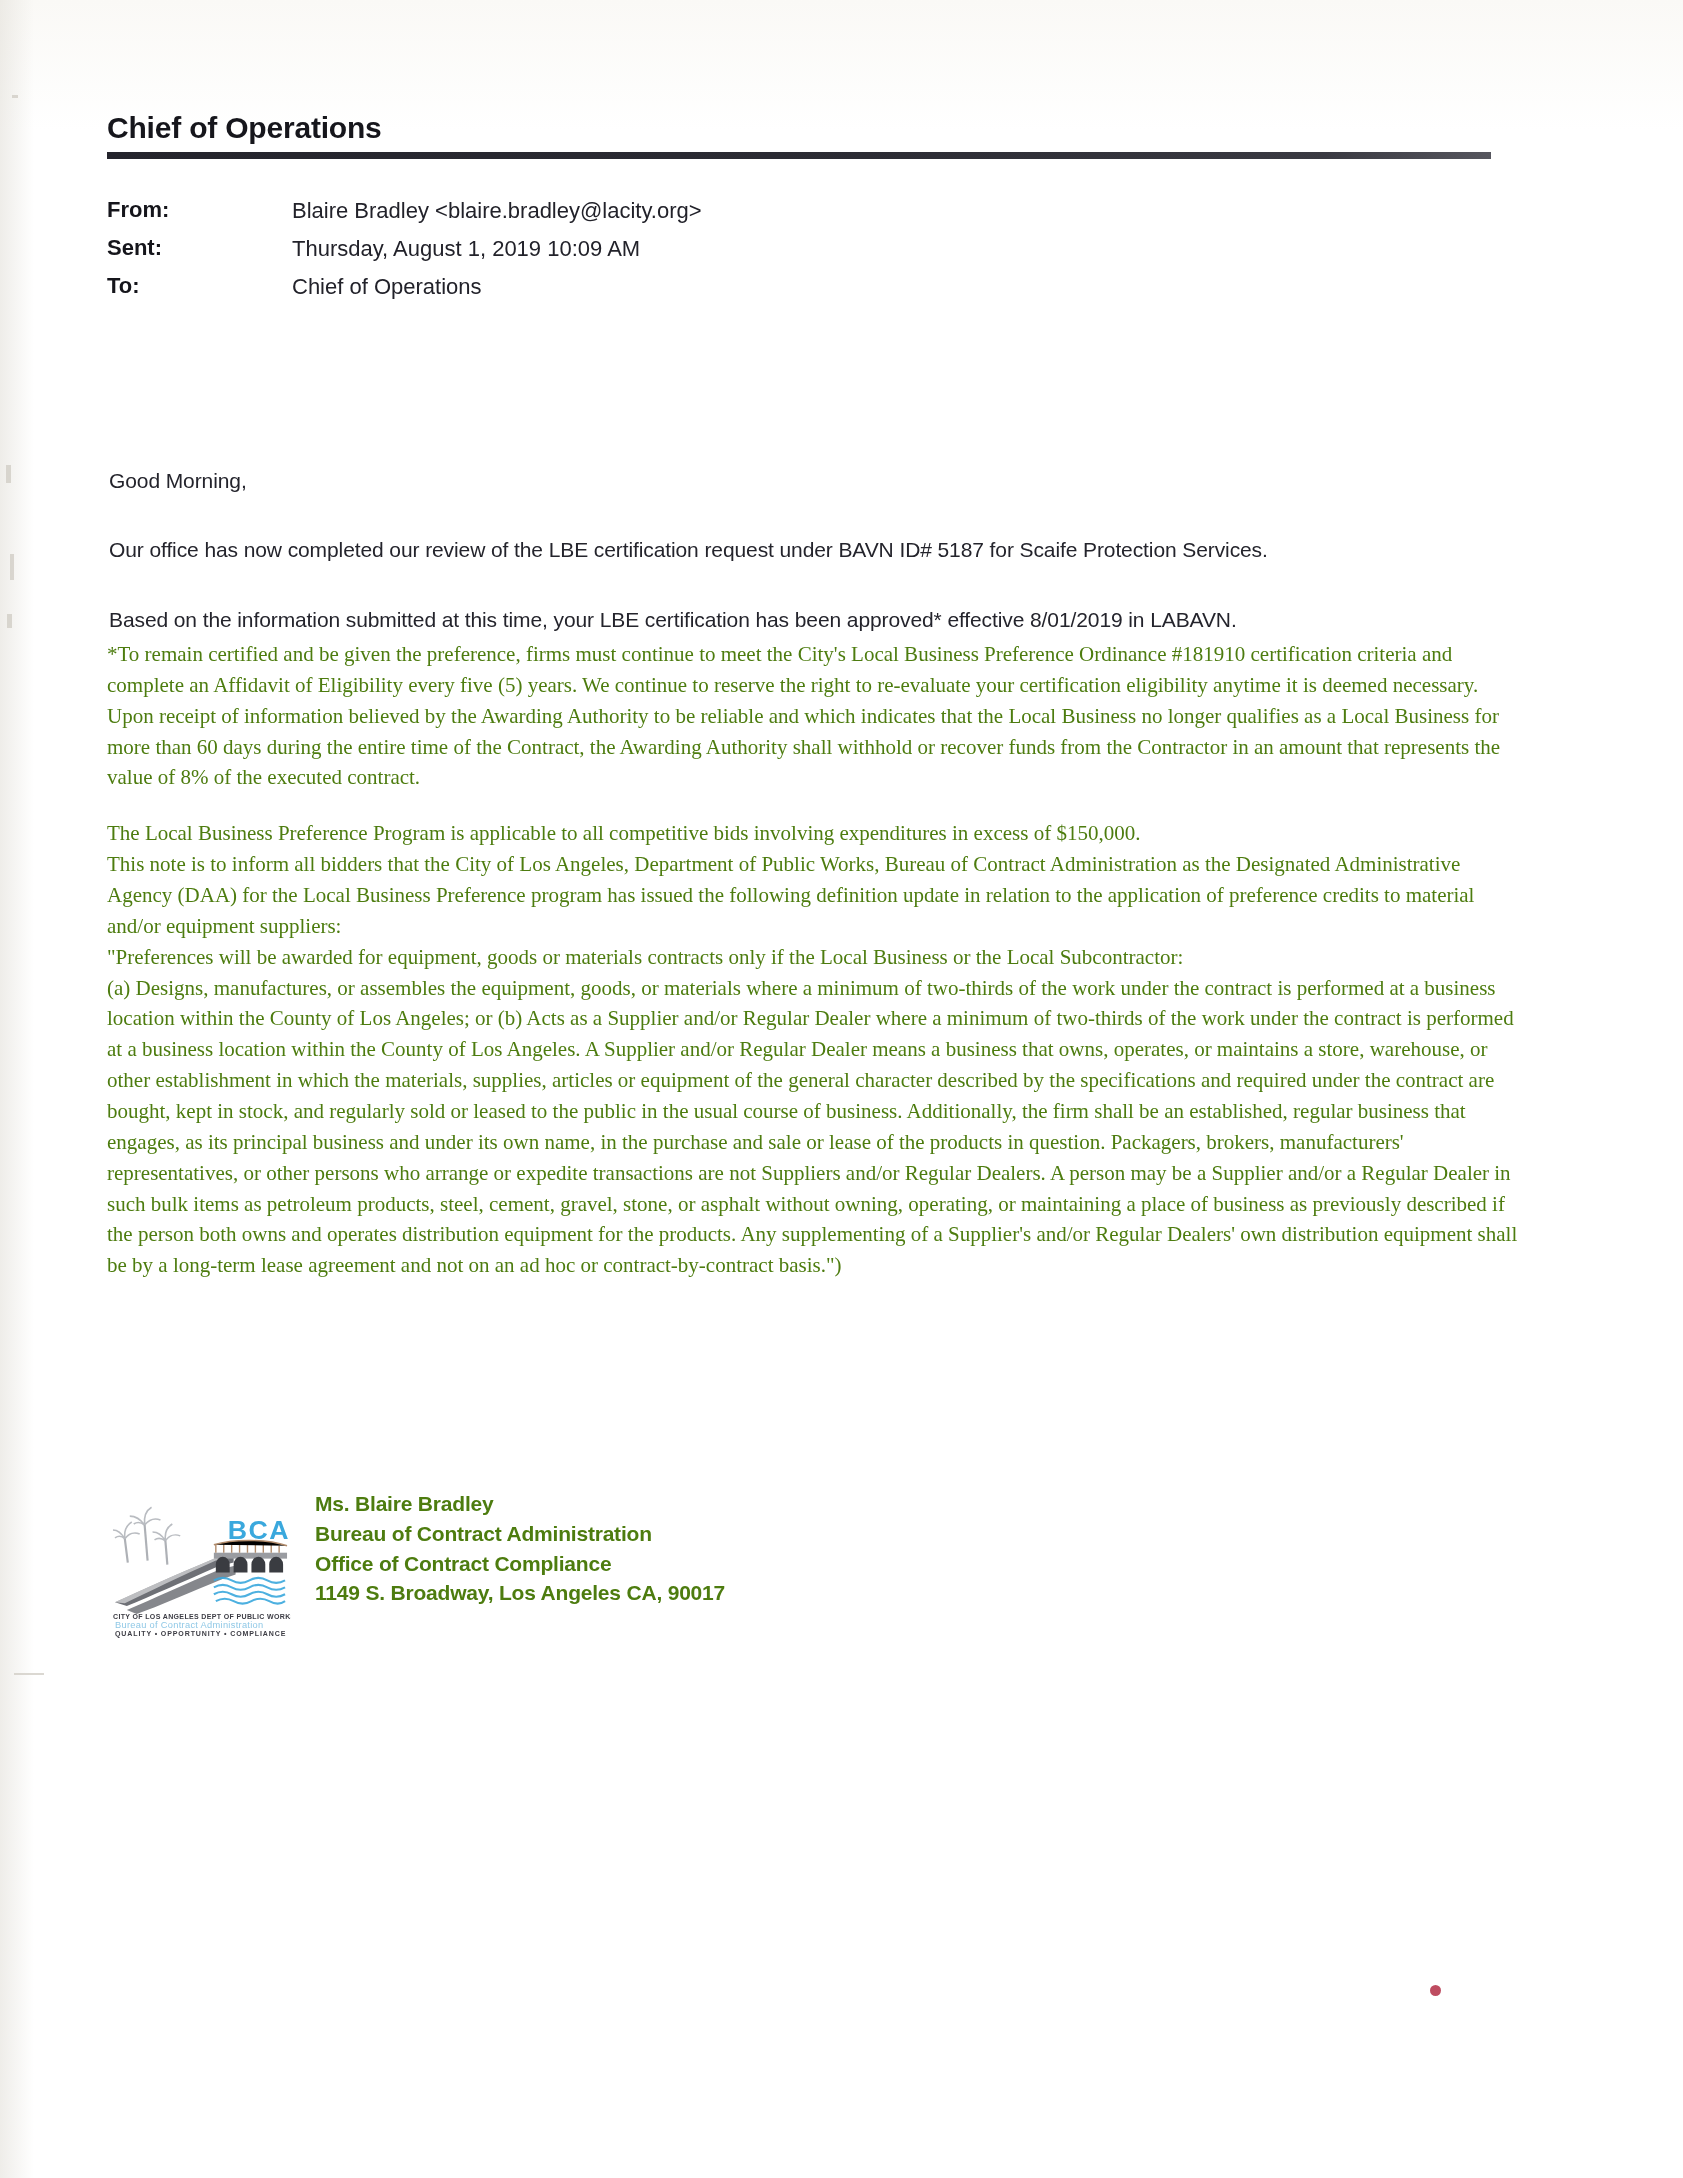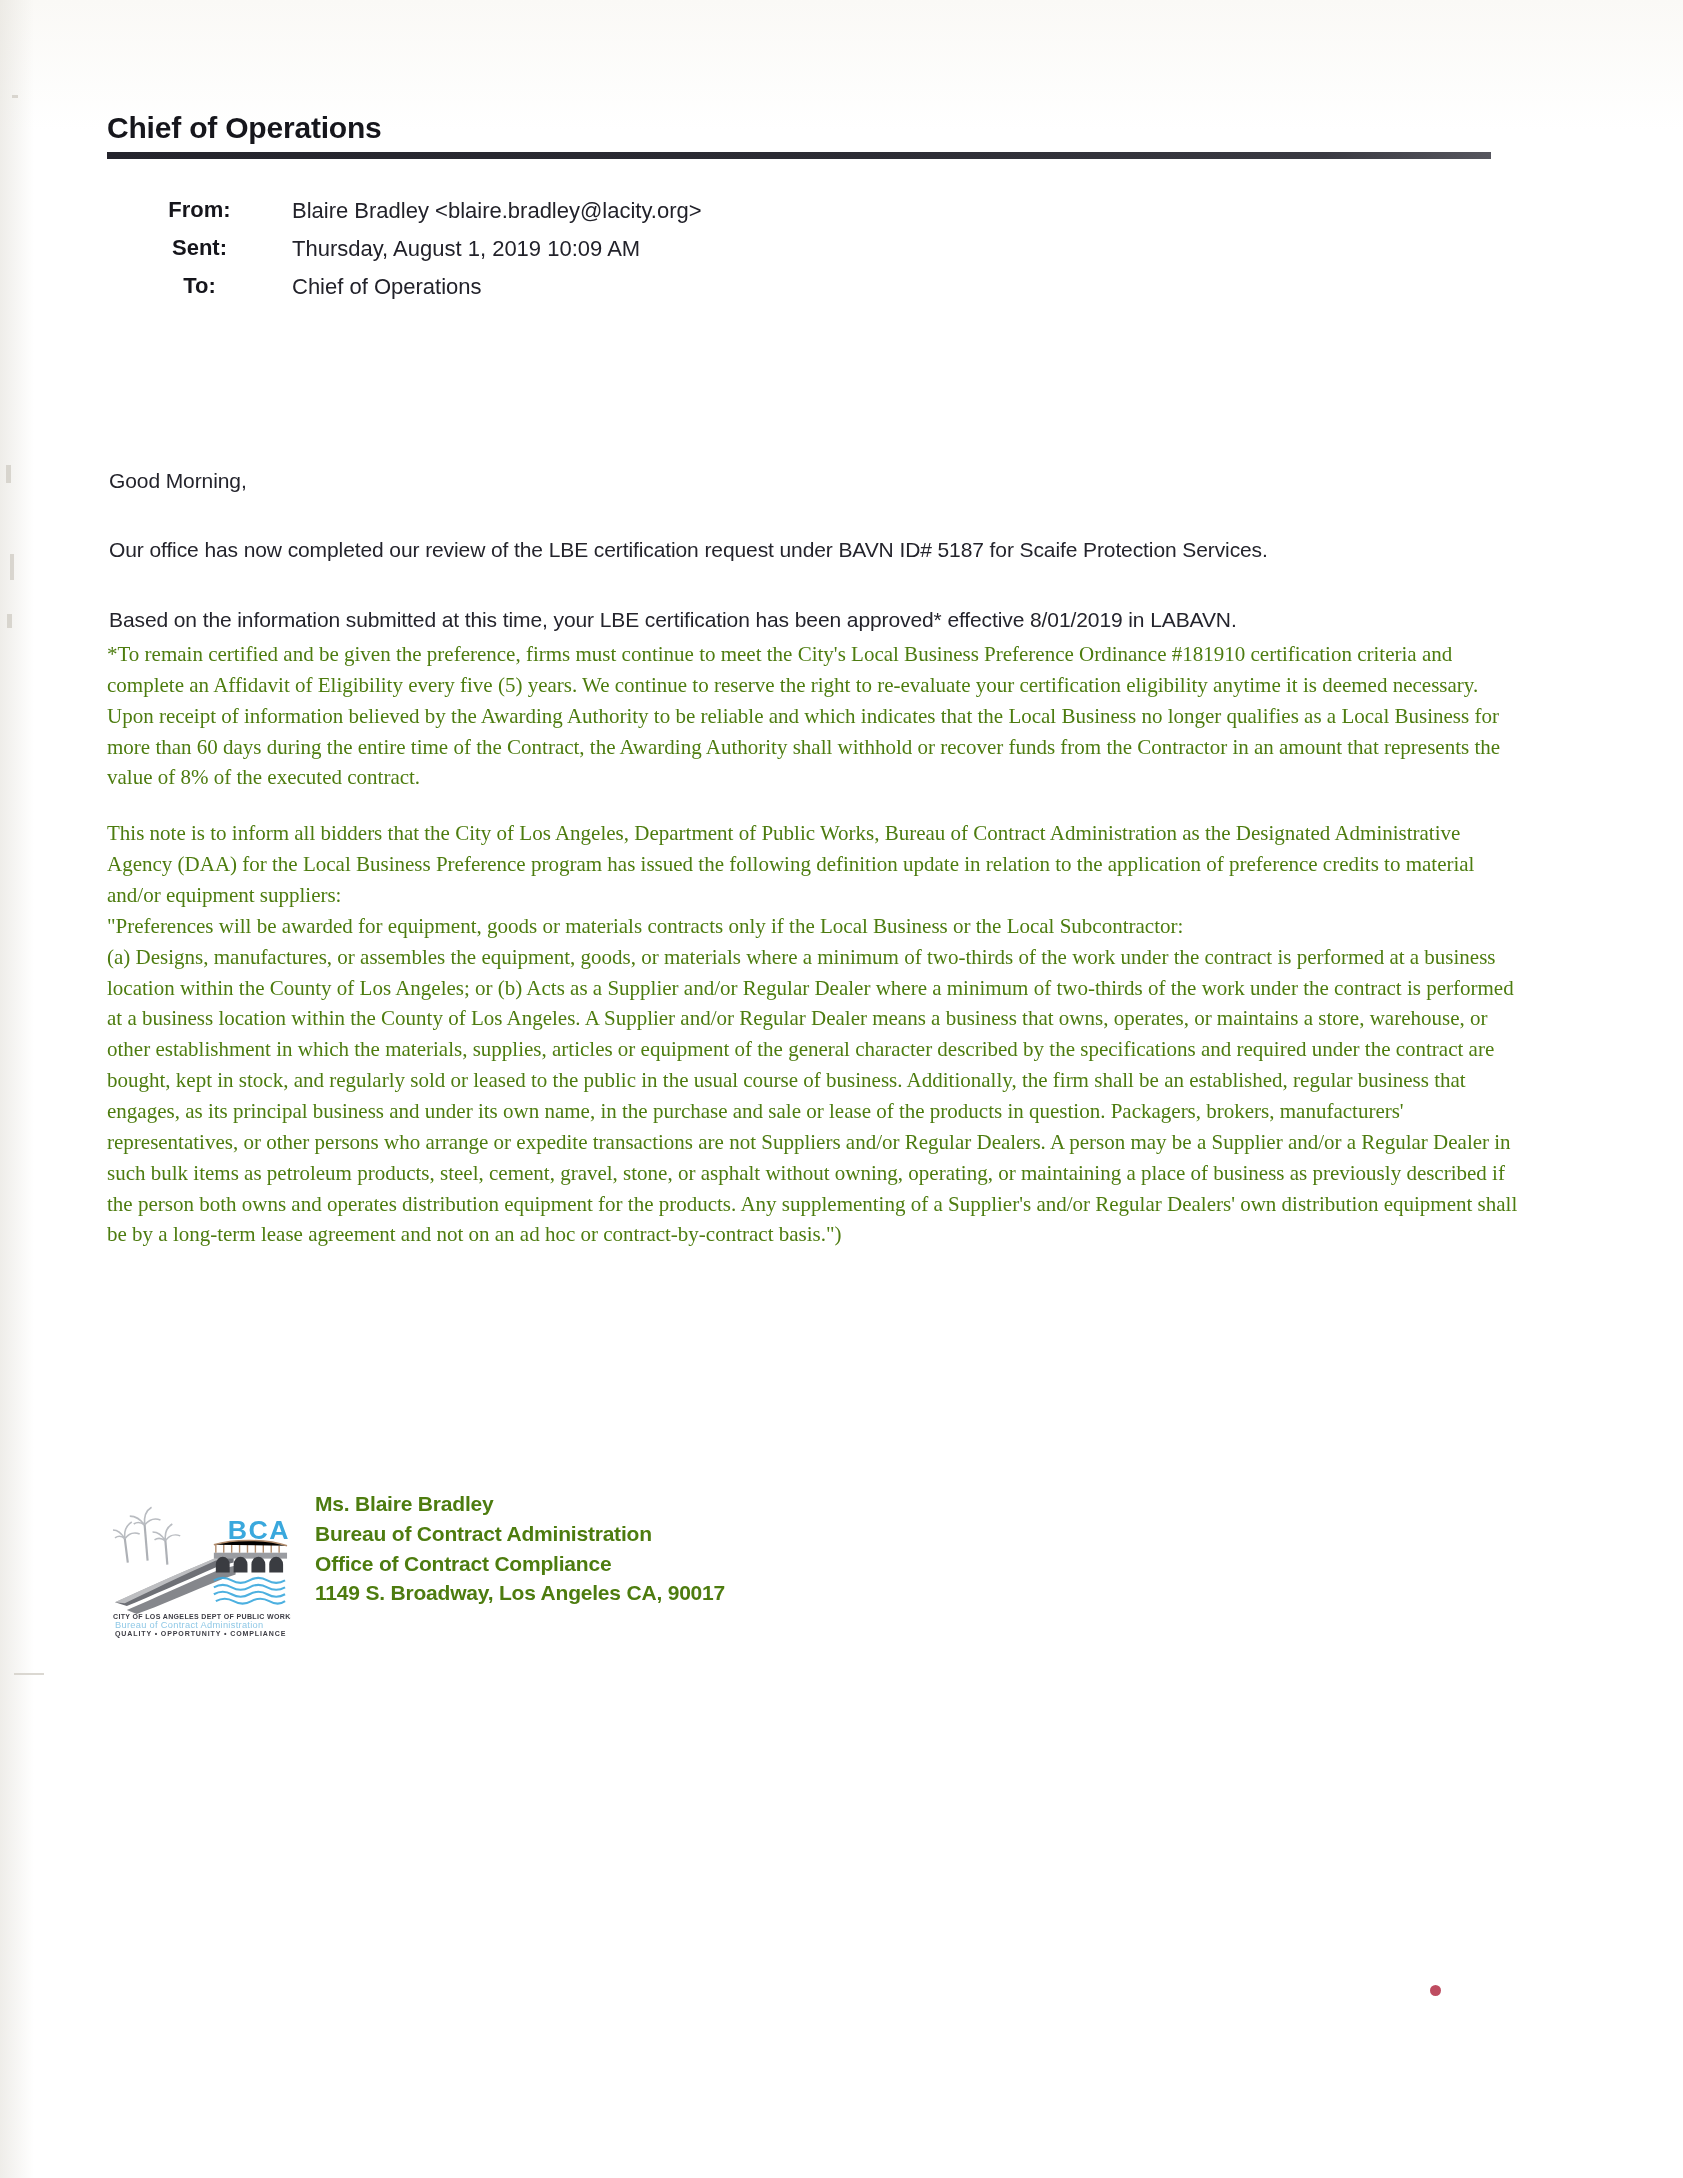--- a/index.html
+++ b/index.html
@@ -67,21 +67,20 @@
     align-items: flex-start;
     margin-bottom: 9px;
   }
   .meta-label {
     width: 185px;
     flex: 0 0 185px;
     font-size: 22px;
     font-weight: bold;
     color: #15151b;
     line-height: 1.28;
-    text-align: center;
   }
   .meta-value {
     flex: 1;
     font-size: 22px;
     font-weight: 400;
     color: #22222a;
     line-height: 1.32;
     max-width: 1049px;
   }
 
@@ -198,20 +197,21 @@
   <div class="body-sans">
     <p>Good Morning,</p>
     <p>Our office has now completed our review of the LBE certification request under BAVN ID# 5187 for Scaife Protection Services.</p>
     <p>Based on the information submitted at this time, your LBE certification has been approved* effective 8/01/2019 in LABAVN.</p>
   </div>
 
   <div class="legal">
     <p>*To remain certified and be given the preference, firms must continue to meet the City's Local Business Preference Ordinance #181910 certification criteria and complete an Affidavit of Eligibility every five (5) years.  We continue to reserve the right to re-evaluate your certification eligibility anytime it is deemed necessary.</p>
     <p>Upon receipt of information believed by the Awarding Authority to be reliable and which indicates that the Local Business no longer qualifies as a Local Business for more than 60 days during the entire time of the Contract, the Awarding Authority shall withhold or recover funds from the Contractor in an amount that represents the value of 8% of the executed contract.</p>
     <div class="gap"></div>
+    <p>The Local Business Preference Program is applicable to all competitive bids involving expenditures in excess of $150,000.</p>
     <p>This note is to inform all bidders that the City of Los Angeles, Department of Public Works, Bureau of Contract Administration as the Designated Administrative Agency (DAA) for the Local Business Preference program has issued the following definition update in relation to the application of preference credits to material and/or equipment suppliers:</p>
     <p>"Preferences will be awarded for equipment, goods or materials contracts only if the Local Business or the Local Subcontractor:</p>
     <p>(a) Designs, manufactures, or assembles the equipment, goods, or materials where a minimum of two-thirds of the work under the contract is performed at a business location within the County of Los Angeles; or (b) Acts as a Supplier and/or Regular Dealer where a minimum of two-thirds of the work under the contract is performed at a business location within the County of Los Angeles. A Supplier and/or Regular Dealer means a business that owns, operates, or maintains a store, warehouse, or other establishment in which the materials, supplies, articles or equipment of the general character described by the specifications and required under the contract are bought, kept in stock, and regularly sold or leased to the public in the usual course of business. Additionally, the firm shall be an established, regular business that engages, as its principal business and under its own name, in the purchase and sale or lease of the products in question. Packagers, brokers, manufacturers' representatives, or other persons who arrange or expedite transactions are not Suppliers and/or Regular Dealers. A person may be a Supplier and/or a Regular Dealer in such bulk items as petroleum products, steel, cement, gravel, stone, or asphalt without owning, operating, or maintaining a place of business as previously described if the person both owns and operates distribution equipment for the products. Any supplementing of a Supplier's and/or Regular Dealers' own distribution equipment shall be by a long-term lease agreement and not on an ad hoc or contract-by-contract basis.")</p>
   </div>
 
   <div class="signature">
     <div>Ms. Blaire Bradley</div>
     <div>Bureau of Contract Administration</div>
     <div>Office of Contract Compliance</div>
     <div>1149 S. Broadway, Los Angeles CA, 90017</div>

